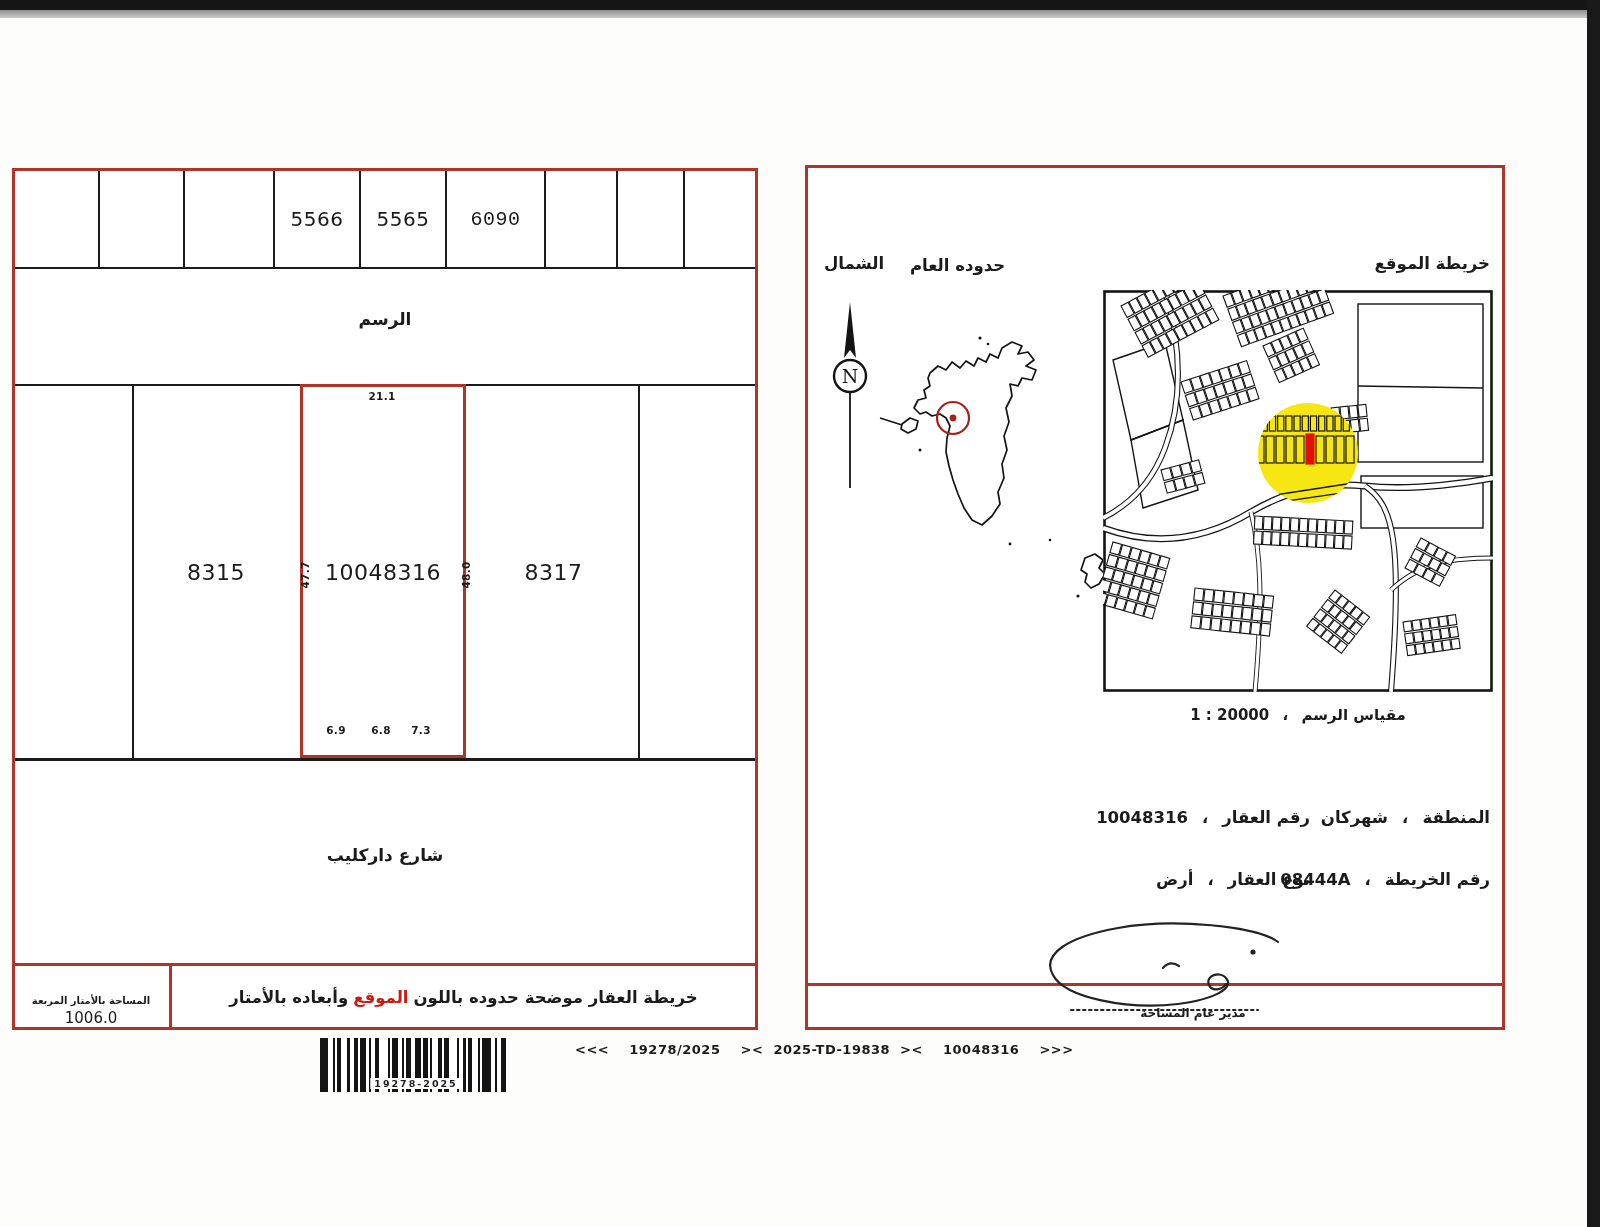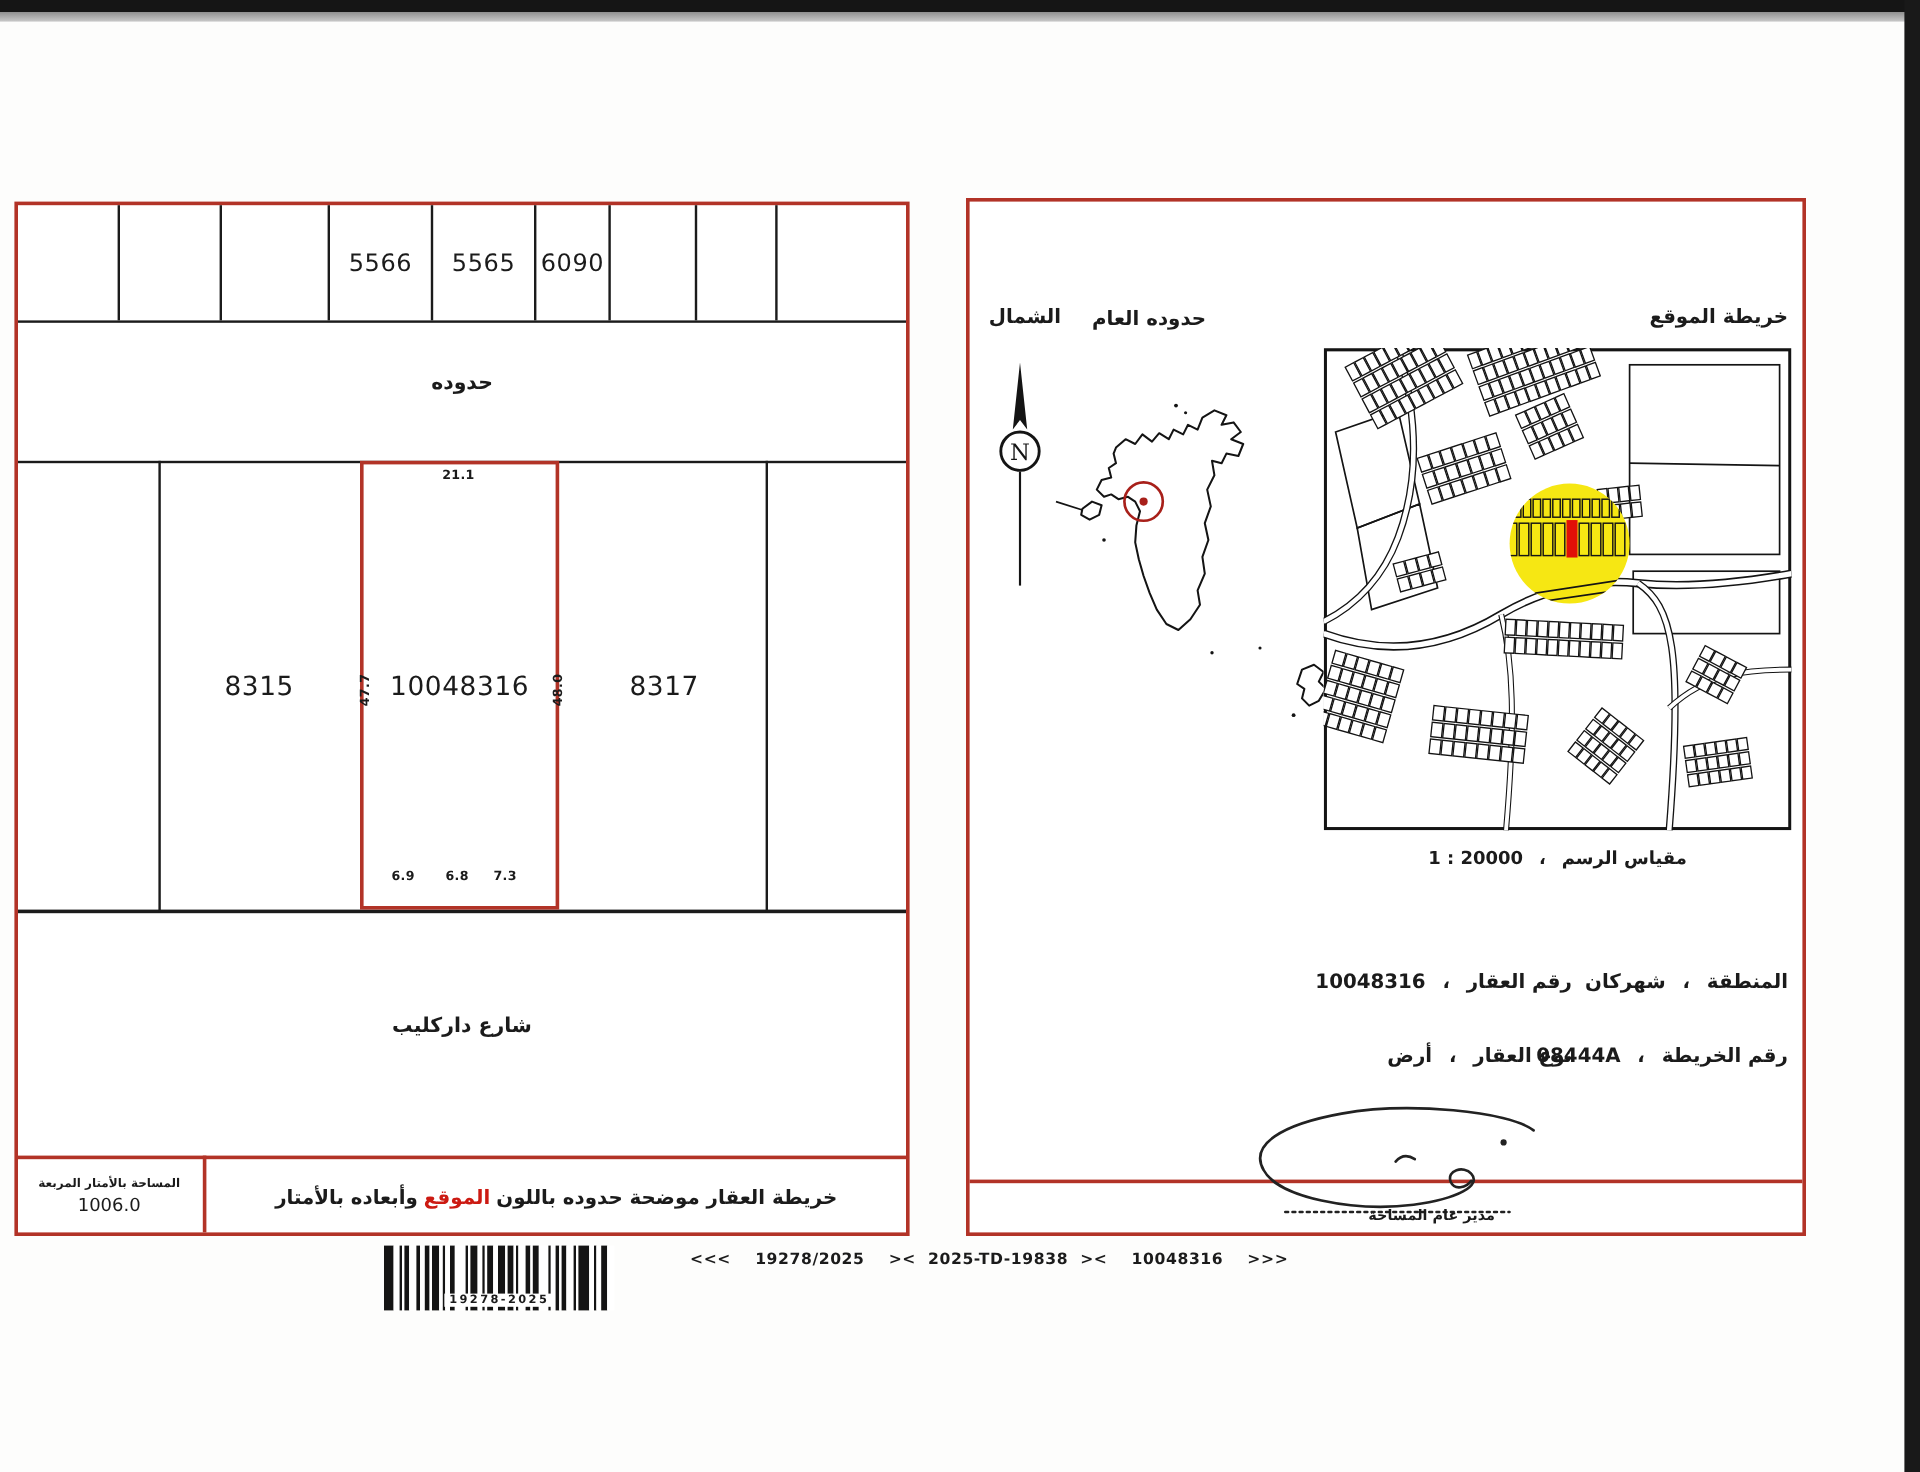--- a/index.html
+++ b/index.html
@@ -39,21 +39,21 @@
   #plot-center-label{left:285px;width:166px}
   #plot-8317{left:454px;width:169px}
   .dim{font-size:10.5px;font-weight:700;letter-spacing:.3px}
   #dim-top{left:285px;width:164px;top:219px}
   #dim-left{left:276px;top:398px;transform:rotate(-90deg);transform-origin:center}
   #dim-right{left:437px;top:398px;transform:rotate(-90deg);transform-origin:center}
   .dim-bottom{top:553px;width:40px;text-align:center}
   #street-label{left:0;top:674px;width:100%;font-size:17px;font-weight:700}
   #strip-line{top:792px;height:2.5px;background:var(--red)}
   #strip-div{left:154px;top:792px;width:2.5px;height:64px;background:var(--red)}
-  #area-box{left:0;top:796px;width:152px;height:60px;display:flex;flex-direction:column;align-items:center;justify-content:center}
+  #area-box{left:0;top:796px;width:152px;height:60px;display:flex;flex-direction:column;align-items:center;justify-content:flex-end}
   #area-box .lbl{font-size:10px;font-weight:700}
   #area-box .val{font-size:15px;font-weight:500;margin-top:3px}
   #note-box{left:157px;right:0;top:796px;height:60px;display:flex;align-items:center;justify-content:center;
     font-size:16.5px;font-weight:700}
   #note-box .hl{color:var(--accent);margin:0 5px}
 
   
   #right-panel{left:805px;top:165px;width:700px;height:865px;border:3px solid var(--red);background:#fff}
   .panel-title{font-size:16.5px;font-weight:700}
   #north-label{left:16px;top:86px}
@@ -91,27 +91,27 @@
 <div class="abs" id="right-black"></div>
 
 <div class="abs" id="left-panel">
 
   <div class="abs" id="top-plots">
       <div class="plot-cell" style="width: 85px;"></div>
       <div class="plot-cell" style="width: 85px;"></div>
       <div class="plot-cell" style="width: 90px;"></div>
       <div class="plot-cell" style="width: 86px;">5566</div>
       <div class="plot-cell" style="width: 86px;">5565</div>
-      <div class="plot-cell" style="width: 62px;">6090</div>
+      <div class="plot-cell" style="width: 99px; font-family: Liberation Mono, monospace;">6090</div>
       <div class="plot-cell" style="width: 72px;"></div>
       <div class="plot-cell" style="width: 67px;"></div>
       <div class="plot-cell"></div>
     </div>
 
-  <div class="abs center ar" id="road-label">حدوده</div>
+  <div class="abs center ar" id="road-label">الرسم</div>
 
   <div class="abs hline" id="mid-top"></div>
   <div class="abs hline" id="mid-bottom"></div>
   <div class="abs vline" id="vline-a"></div>
   <div class="abs vline" id="vline-b"></div>
   <div class="abs" id="red-plot"></div>
 
   <div class="abs center plot-label" id="plot-8315">8315</div>
   <div class="abs center plot-label" id="plot-center-label">10048316</div>
   <div class="abs center plot-label" id="plot-8317">8317</div>

